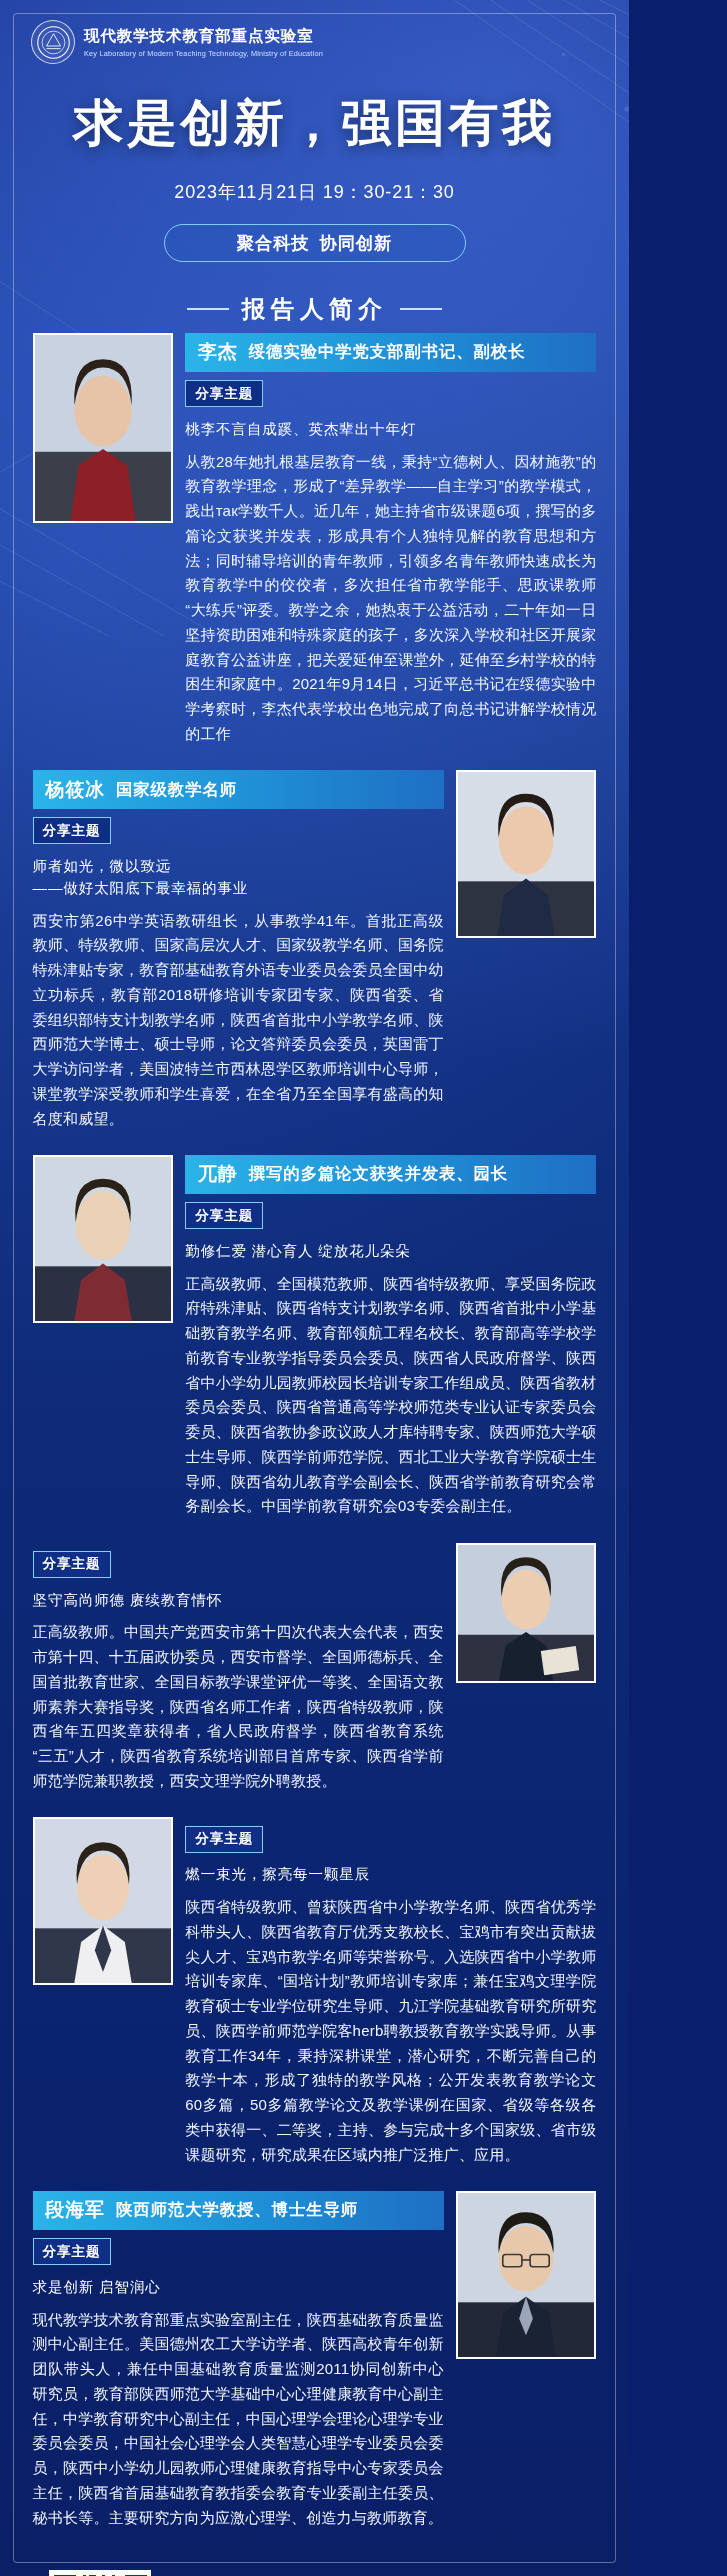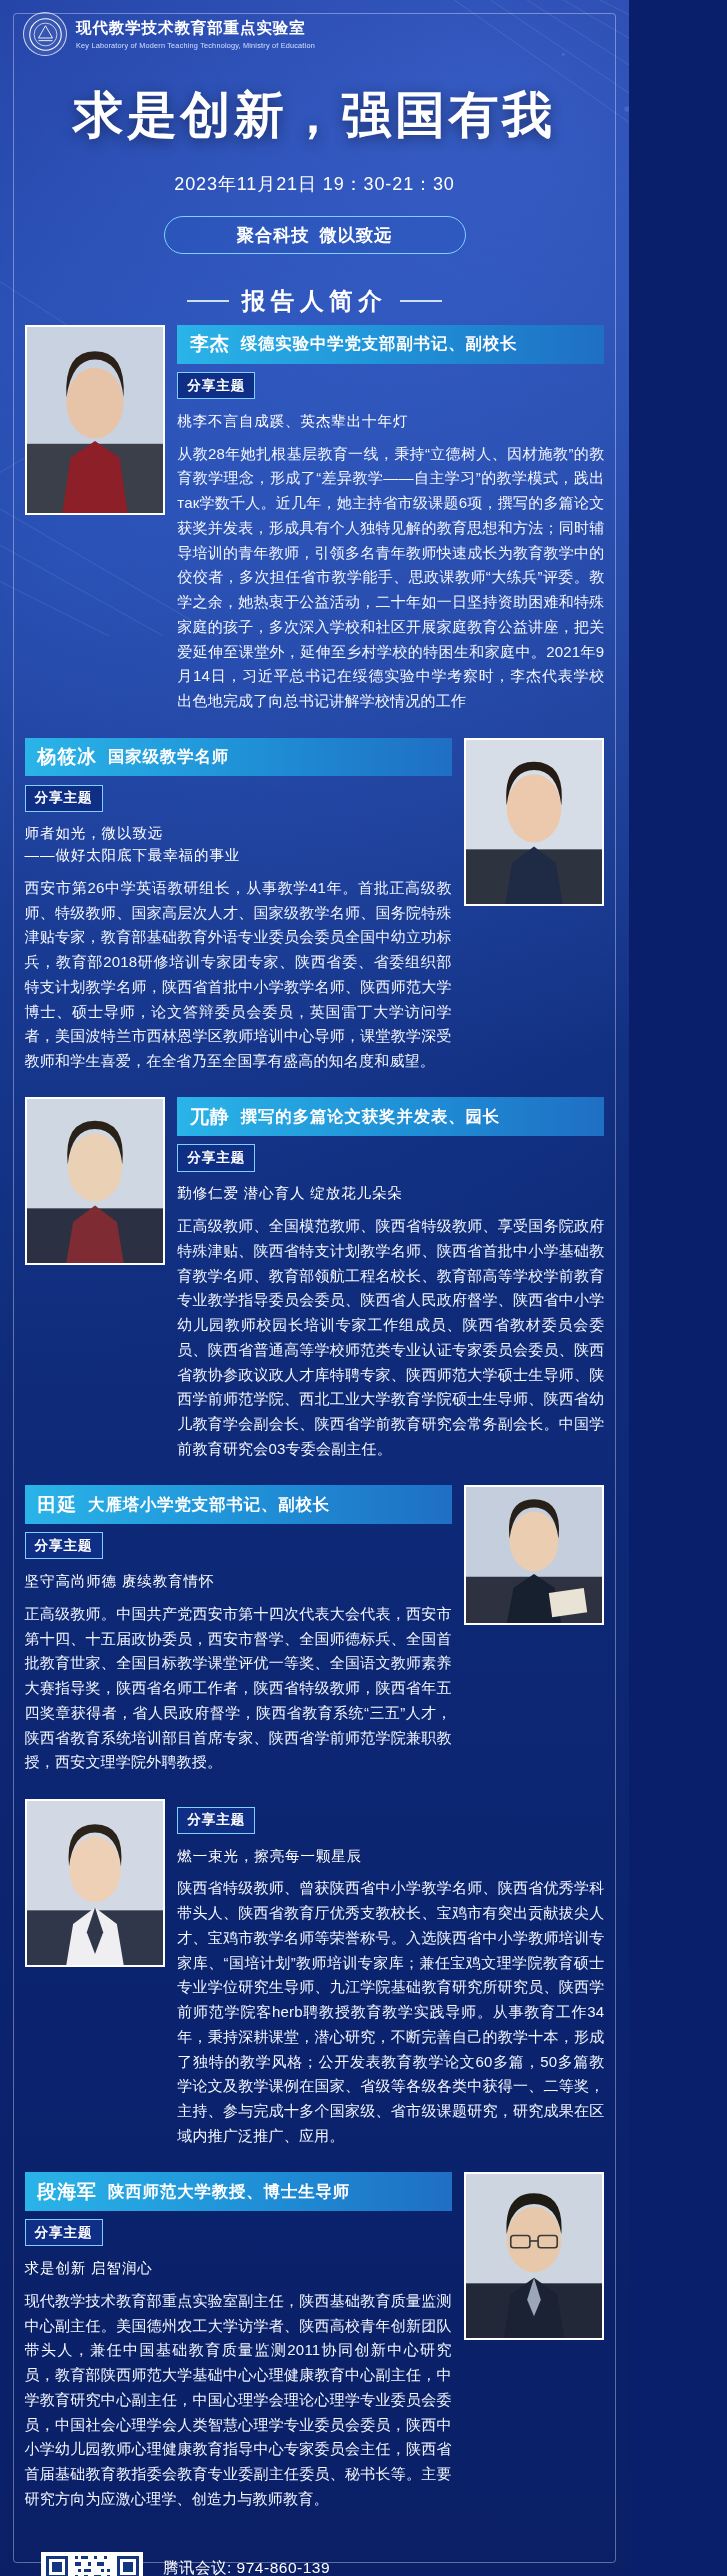--- a/index.html
+++ b/index.html
@@ -11,21 +11,21 @@
   .poster{
     position:relative;
     width:629px;
     height:2576px;
     background:
       radial-gradient(circle at 80% 4%, rgba(90,140,255,0.45) 0%, rgba(20,50,150,0) 38%),
       radial-gradient(circle at 10% 22%, rgba(60,110,230,0.35) 0%, rgba(20,50,150,0) 40%),
       linear-gradient(180deg,#132a86 0%,#16348f 12%,#123082 30%,#0e2a78 55%,#0b2470 75%,#0a1f66 100%);
     overflow:hidden;
     box-sizing:border-box;
-    padding:1px;
+    padding:9px;
   }
   .inner-border{
     position:absolute;
     left:12.7px;top:12.7px;right:12.7px;bottom:12.7px;
     border:1.8px solid rgba(255,255,255,0.35);
     border-radius:3.6px;
     pointer-events:none;
     z-index:5;
   }
   .deco-lines{
@@ -218,21 +218,21 @@
     </div>
   </div>
 
   <div class="main-title">求是创新，强国有我</div>
 
 
   <div class="date-line">2023年11月21日  19：30-21：30</div>
 
   <div class="slogan-pill">
     <span>聚合科技</span>
-    <span>微以致远</span>
+    <span>协同创新</span>
   </div>
 
   <div class="section-head">
     <span class="bar"></span>
     <span>报告人简介</span>
     <span class="bar"></span>
   </div>
 
   <div class="speakers">
 
@@ -313,24 +313,20 @@
         <svg class="ph-svg" viewBox="0 0 100 100" preserveAspectRatio="xMidYMid slice">
           <rect width="100" height="100" fill="#c5cedd"></rect>
           <rect y="66" width="100" height="34" fill="#2d3140"></rect>
           <ellipse cx="50" cy="40" rx="18" ry="22" fill="#ebcdb2"></ellipse>
           <path d="M32,38 q3,-23 18,-23 q15,0 18,23 q3,-29 -18,-29 q-21,0 -18,29 z" fill="#262019"></path>
           <path d="M50,64 L35,74 L30,100 L70,100 L65,74 Z" fill="#16202f"></path>
           <rect x="62" y="76" width="26" height="18" fill="#e8e3d5" transform="rotate(-8 75 85)"></rect>
         </svg>
       </div>
       <div class="info">
-        <div class="name-bar">
-          <span class="nm">田延</span>
-          <span class="ttl">大雁塔小学党支部书记、副校长</span>
-        </div>
         <div class="topic-row">
           <span class="topic-tag">分享主题</span>
           <span class="topic-text">坚守高尚师德 赓续教育情怀</span>
         </div>
         <div class="bio">正高级教师。中国共产党西安市第十四次代表大会代表，西安市第十四、十五届政协委员，西安市督学、全国师德标兵、全国首批教育世家、全国目标教学课堂评优一等奖、全国语文教师素养大赛指导奖，陕西省名师工作者，陕西省特级教师，陕西省年五四奖章获得者，省人民政府督学，陕西省教育系统“三五”人才，陕西省教育系统培训部目首席专家、陕西省学前师范学院兼职教授，西安文理学院外聘教授。</div>
       </div>
     </div>
 
     <div class="speaker">
       <div class="photo p-mid">

